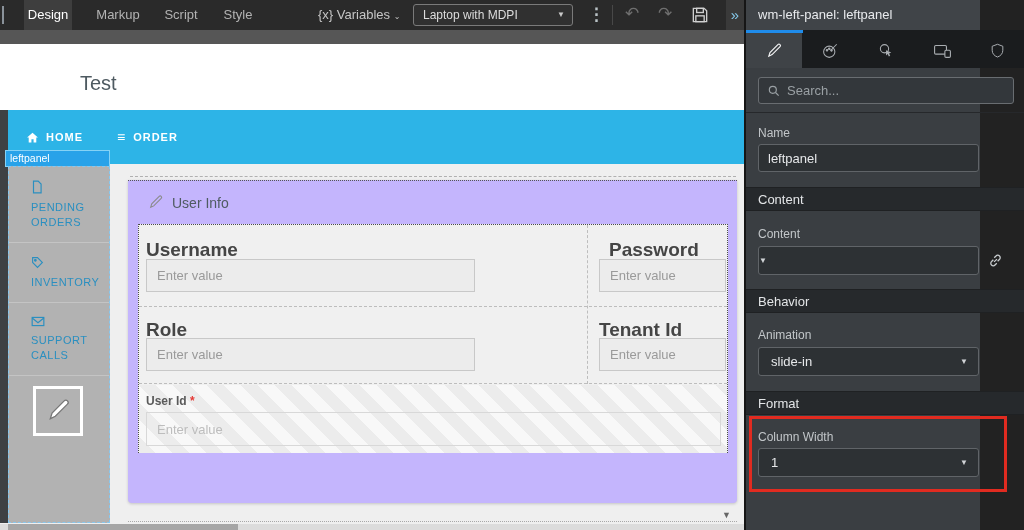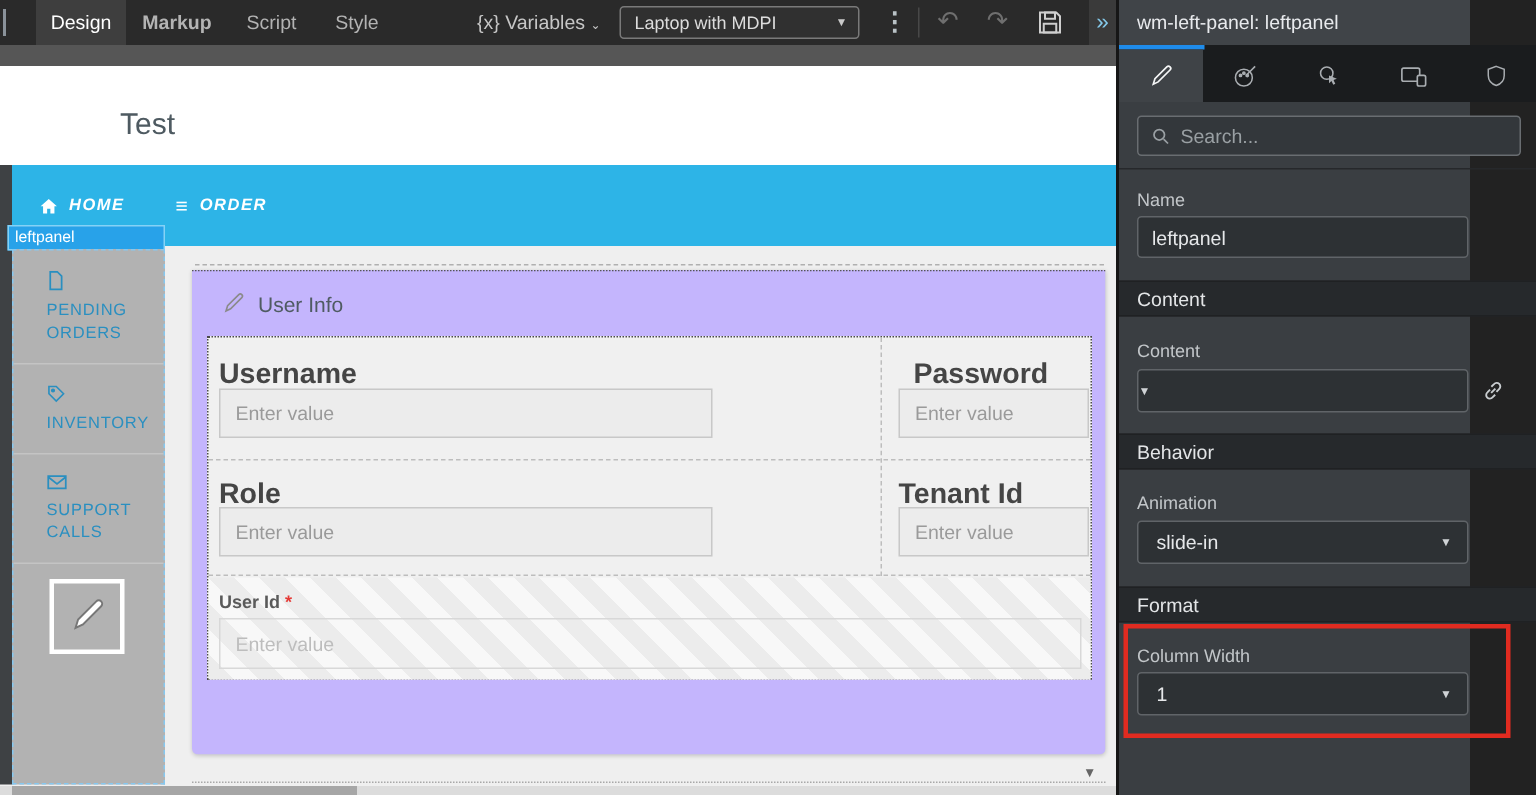--- a/index.html
+++ b/index.html
@@ -18,21 +18,21 @@
   .chev { font-size:8px; color:#c6c6c6; }
   .tb-icon { color:#6f6f6f; font-size:17px; line-height:22px; text-align:center; }
   .kebab { color:#b9c2c6; font-size:17px; font-weight:bold; line-height:20px; }
   .expand { background:#3a3a3a; color:#85c9ea; font-size:15px; line-height:30px; text-align:center; }
 
   
   #canvas { left:0; top:30px; width:888px; height:500px; background:#efefef; overflow:hidden; }
   .gapstrip { background:#565656; }
   .pagehead { background:#ffffff; }
   .page-title { font-size:20px; color:#4e5a61; }
-  .navbar { background:#2db4e7; display:flex; align-items:center; color:#ffffff;font-style:italic; }
+  .navbar { background:#2db4e7; display:flex; align-items:center; color:#ffffff; }
   .nav-item { display:flex; align-items:center; gap:7px; margin-left:18px; font-size:11px;
     letter-spacing:1px; font-weight:bold; cursor:pointer; }
   .sel-badge { background:#28a2e9; border:1px solid #85d2f6; color:#fff; font-size:10.5px;
     line-height:15px; padding-left:4px; }
   .leftstrip { background:#3e4144; }
   .sidebar { background:#b2b2b2; border:1px dashed #86c8f0; }
   .side-item { padding:13px 8px 12px 22px; border-bottom:1px solid #c4c4c4; color:#2a8fc0; cursor:pointer; }
   .side-item .lbl { font-size:11px; letter-spacing:0.5px; line-height:15px; margin-top:6px; }
   .dashline-h { border-top:1px dashed #b0b0b0; }
   .card { background:#c4b5fd; border-top:1px dotted #555; border-radius:0 0 4px 4px;
@@ -82,22 +82,22 @@
   .red-box { border:3px solid #e12b20; }
   svg { display:block; }
 </style>
 </head>
 <body>
 
 <div id="stage">
 
   <div id="toolbar" class="abs">
     <div class="abs" style="left:2px;top:6px;width:2px;height:18px;background:#8a929a;"></div>
-    <div class="abs tb-tab active" style="left:24px;top:0;width:60px;">Design</div>
-    <div class="abs tb-tab" style="left:92px;top:0;width:52px;font-weight:bold;">Markup</div>
+    <div class="abs tb-tab active" style="left:24px;top:0;width:48px;">Design</div>
+    <div class="abs tb-tab" style="left:92px;top:0;width:52px;">Markup</div>
     <div class="abs tb-tab" style="left:158px;top:0;width:46px;">Script</div>
     <div class="abs tb-tab" style="left:216px;top:0;width:44px;">Style</div>
     <div class="abs tb-variables" style="left:318px;top:0;">
       <span>{x} Variables</span>
       <span class="chev">⌄</span>
     </div>
     <div class="abs device-select" style="left:413px;top:4px;width:160px;">
       <span>Laptop with MDPI Screen</span>
       <span class="abs" style="right:7px;top:0;font-size:8px;color:#c9c9c9;">▼</span>
     </div>

